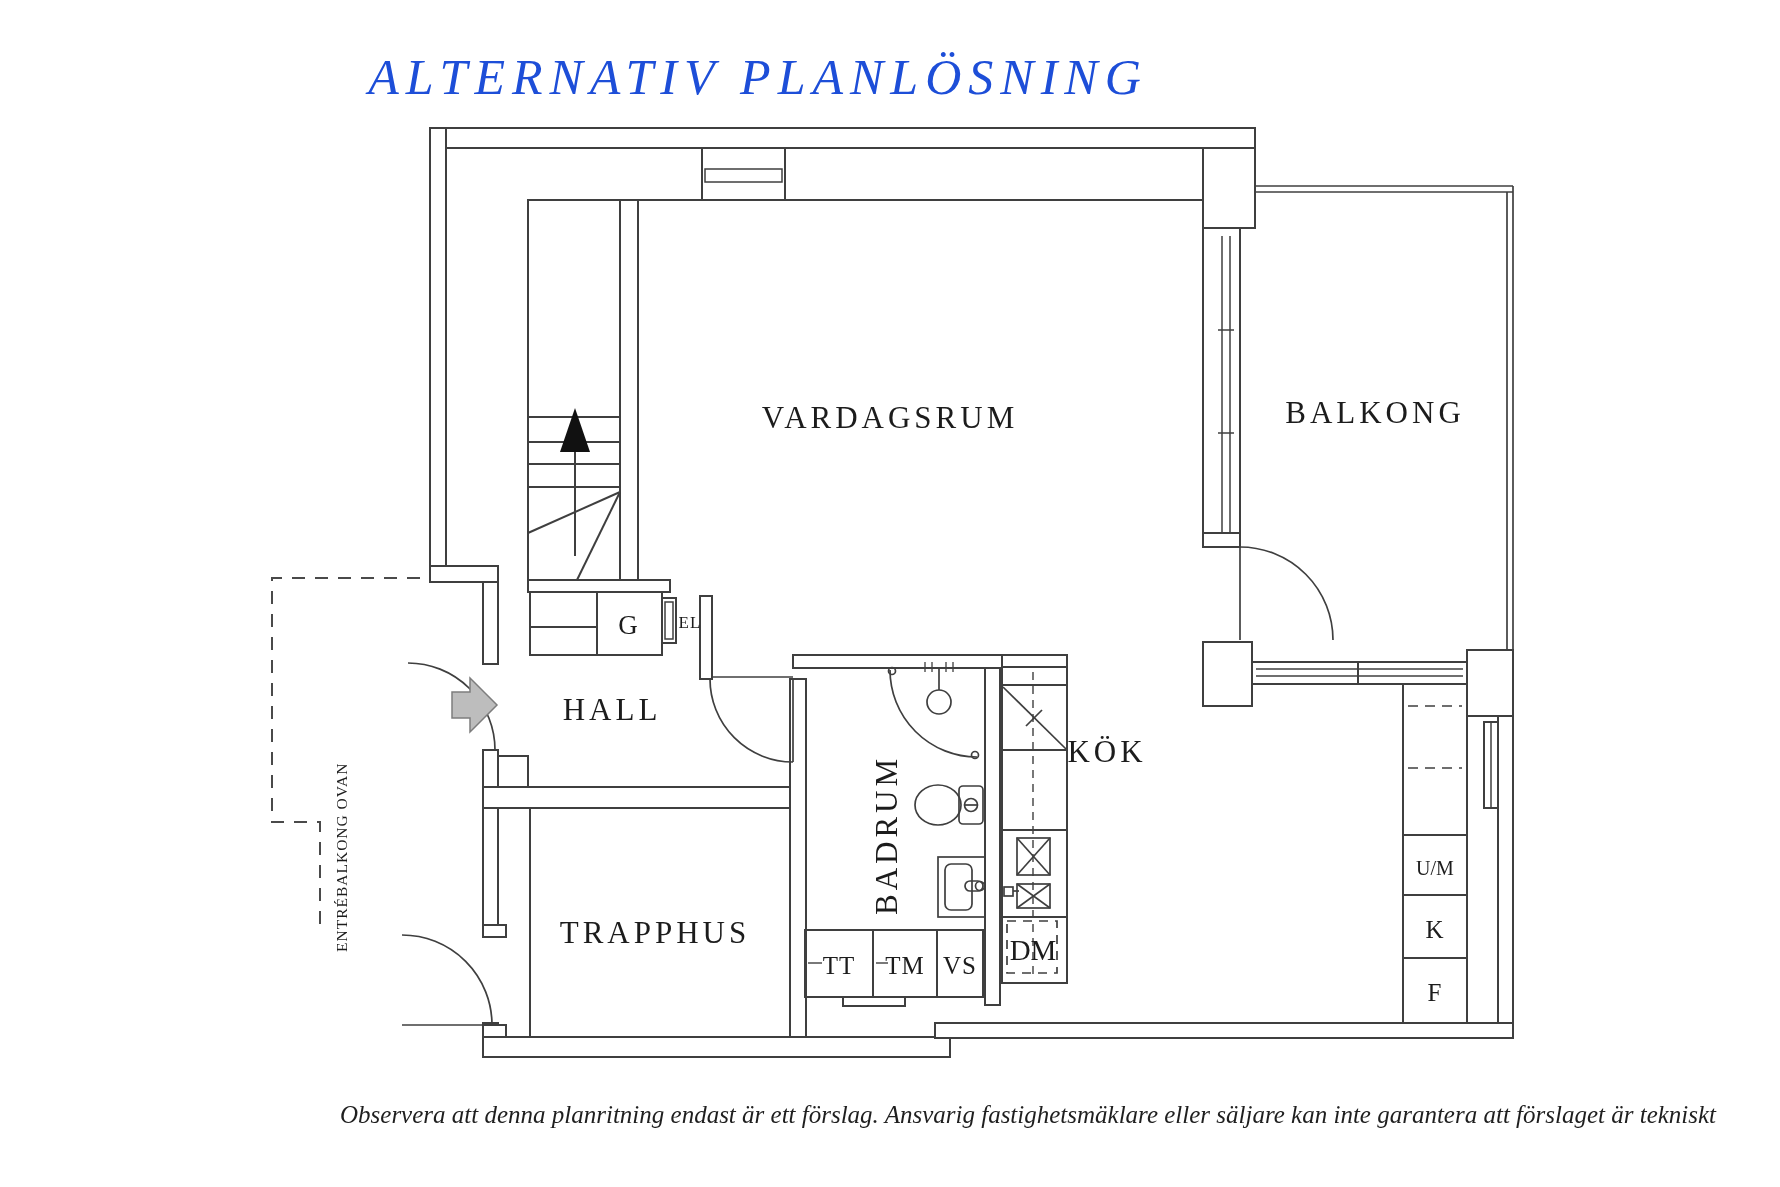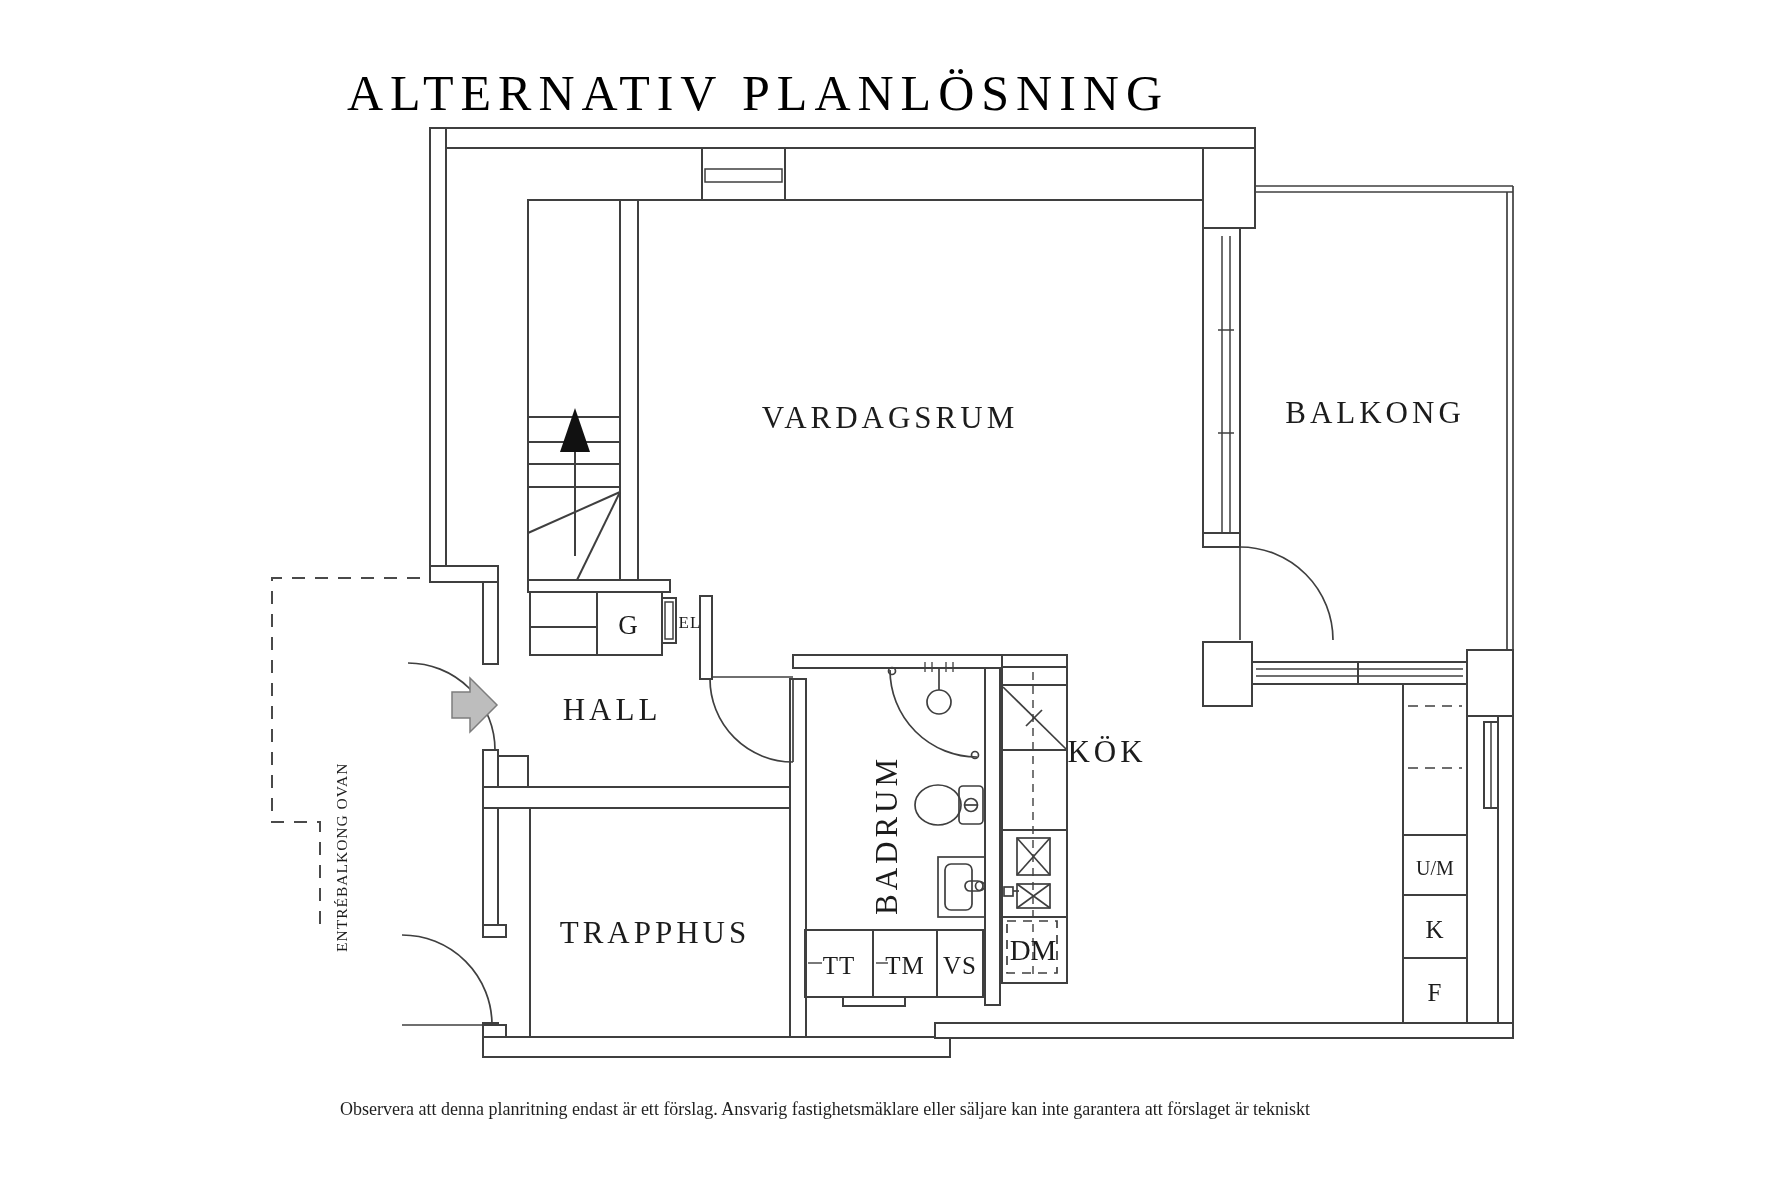--- a/index.html
+++ b/index.html
@@ -1,22 +1,22 @@
 <!DOCTYPE html>
 <html><head>
 <meta charset="utf-8">
 <style>
   html,body{margin:0;padding:0;background:#ffffff;}
   #stage{position:relative;width:1780px;height:1187px;background:#ffffff;overflow:hidden;
          font-family:"Liberation Serif", serif;color:#1c1c1c;}
-  #plan-title{position:absolute;left:758px;top:64px;transform:translateX(-50%);
-              font-size:50px;letter-spacing:7px;white-space:nowrap;color:#000000;}
+  #plan-title{position:absolute;left:758px;top:48px;transform:translateX(-50%);
+              font-size:50px;letter-spacing:7px;white-space:nowrap;color:#1d4ed8;font-style:italic;}
   #plan-svg{position:absolute;left:0;top:0;}
   #disclaimer{position:absolute;left:890px;top:1098px;transform:translateX(-50%);
-              width:1100px;text-align:left;font-size:18px;
+              width:1100px;text-align:left;font-style:italic;font-size:25px;
               line-height:1.33;color:#1f1f1f;white-space:nowrap;}
   svg text{font-family:"Liberation Serif", serif;fill:#1c1c1c;}
   .room-label{font-size:31px;letter-spacing:4px;}
   .small-label{font-size:25px;letter-spacing:1px;}
 </style>
 </head>
 <body>
 
 <div id="stage">
 

